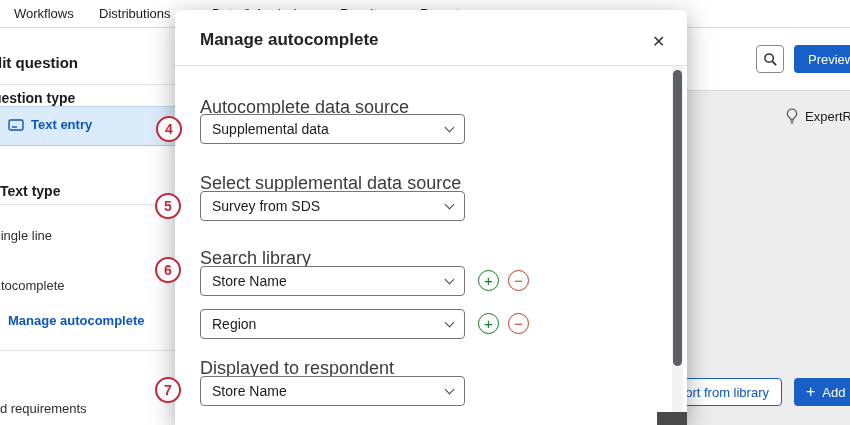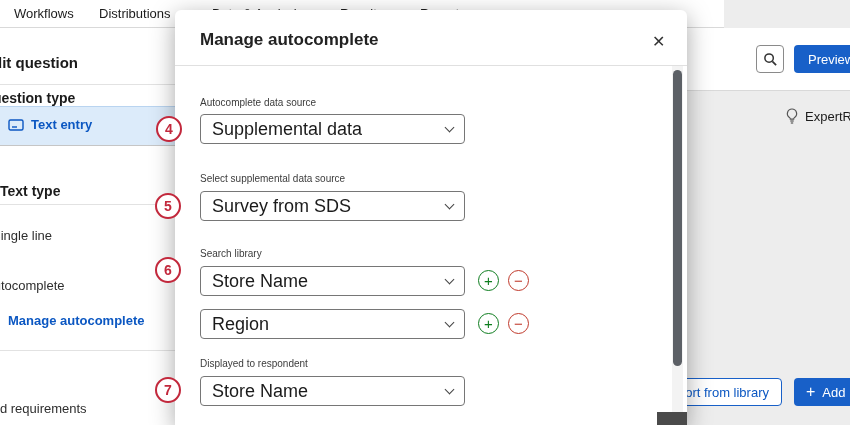--- a/index.html
+++ b/index.html
@@ -6,21 +6,21 @@
   html,body { width:850px; height:425px; overflow:hidden; }
   body {
     font-family:"Liberation Sans", sans-serif;
     background:#ededed;
     position:relative;
     color:#1b1b1b;
   }
   .abs { position:absolute; }
 
   
-  .tabbar { left:0; top:0; width:724px; height:28px; background:#fff; border-bottom:1px solid #d9d9d9; z-index:1; }
+  .tabbar { left:0; top:0; width:850px; height:28px; background:#fff; border-bottom:1px solid #d9d9d9; z-index:1; }
   .tab { position:absolute; top:6px; font-size:13px; color:#1b1b1b; white-space:nowrap; cursor:pointer; }
   .subheader { left:0; top:28px; width:850px; height:62px; background:#fff; z-index:1; }
   .content-bg { left:175px; top:90px; width:675px; height:335px; background:#ededed; border-top:1px solid #d9d9d9; z-index:1; }
   .sidebar { left:0; top:28px; width:175px; height:397px; background:#fff; z-index:2; overflow:hidden; }
 
   .page-title { position:absolute; left:-17px; top:26px; font-size:15px; font-weight:700; white-space:nowrap; }
   .sb-divider { position:absolute; left:0; width:175px; height:1px; background:#e2e2e2; }
   .sb-h { position:absolute; font-size:14px; font-weight:700; white-space:nowrap; }
   .sb-item { position:absolute; font-size:13px; color:#2e2e2e; white-space:nowrap; }
   .selected-row { position:absolute; left:0; top:78px; width:175px; height:40px; background:#dcebfa; border-top:1px solid #b9d4f0; border-bottom:1px solid #c6c6c6; }
@@ -35,22 +35,22 @@
   
   .import-btn { left:650px; top:378px; width:132px; height:28px; background:#fff; border:1px solid #1860c8; border-radius:4px; color:#0b57c2; font-size:13px; display:flex; align-items:center; justify-content:flex-end; padding-right:12px; cursor:pointer; z-index:2; white-space:nowrap; overflow:hidden; }
   .add-btn { left:794px; top:378px; width:80px; height:28px; background:#1860c8; border-radius:4px; color:#fff; font-size:13px; display:flex; align-items:center; gap:7px; padding-left:12px; cursor:pointer; z-index:2; white-space:nowrap; }
   .add-plus { font-size:16px; font-weight:400; }
 
   
   .modal { left:175px; top:10px; width:512px; height:415px; background:#fff; border-radius:6px 6px 0 0; box-shadow:0 6px 24px rgba(0,0,0,.35); z-index:10; }
   .modal-title { position:absolute; left:25px; top:20px; font-size:17px; font-weight:700; color:#222; }
   .modal-close { position:absolute; left:473px; top:20px; font-size:16px; color:#333; cursor:pointer; padding:2px 4px; }
   .modal-sep { position:absolute; left:0; top:55px; width:512px; height:1px; background:#e0e0e0; }
-  .fld-label { position:absolute; left:25px; font-size:10px; color:#3c3c3c; white-space:nowrap; }
-  .dd { position:absolute; left:25px; width:265px; height:30px; border:1px solid #767676; border-radius:4px; background:#fff; display:flex; align-items:center; justify-content:space-between; padding:0 11px; font-size:18px; color:#1b1b1b; cursor:pointer; }
+  .fld-label { position:absolute; left:25px; font-size:18px; color:#3c3c3c; white-space:nowrap; }
+  .dd { position:absolute; left:25px; width:265px; height:30px; border:1px solid #767676; border-radius:4px; background:#fff; display:flex; align-items:center; justify-content:space-between; padding:0 11px; font-size:14px; color:#1b1b1b; cursor:pointer; }
   .chev { width:7px; height:7px; border-right:1.5px solid #444; border-bottom:1.5px solid #444; transform:rotate(45deg); margin-top:-3px; }
   .pm { position:absolute; width:21px; height:21px; border-radius:50%; display:flex; align-items:center; justify-content:center; font-size:15px; line-height:1; cursor:pointer; background:#fff; }
   .pm-plus { border:1.5px solid #0e7d1f; color:#0e7d1f; }
   .pm-minus { border:1.5px solid #c0392b; color:#c0392b; }
 
   
   .sb-track { position:absolute; left:497px; top:56px; width:11px; height:359px; background:#f3f3f3; cursor:pointer; }
   .sb-thumb { position:absolute; left:1px; top:4px; width:9px; height:296px; background:#5c6066; border-radius:5px; cursor:grab; }
   .sb-corner { position:absolute; left:482px; top:402px; width:30px; height:13px; background:#4a4a4a; }
 

